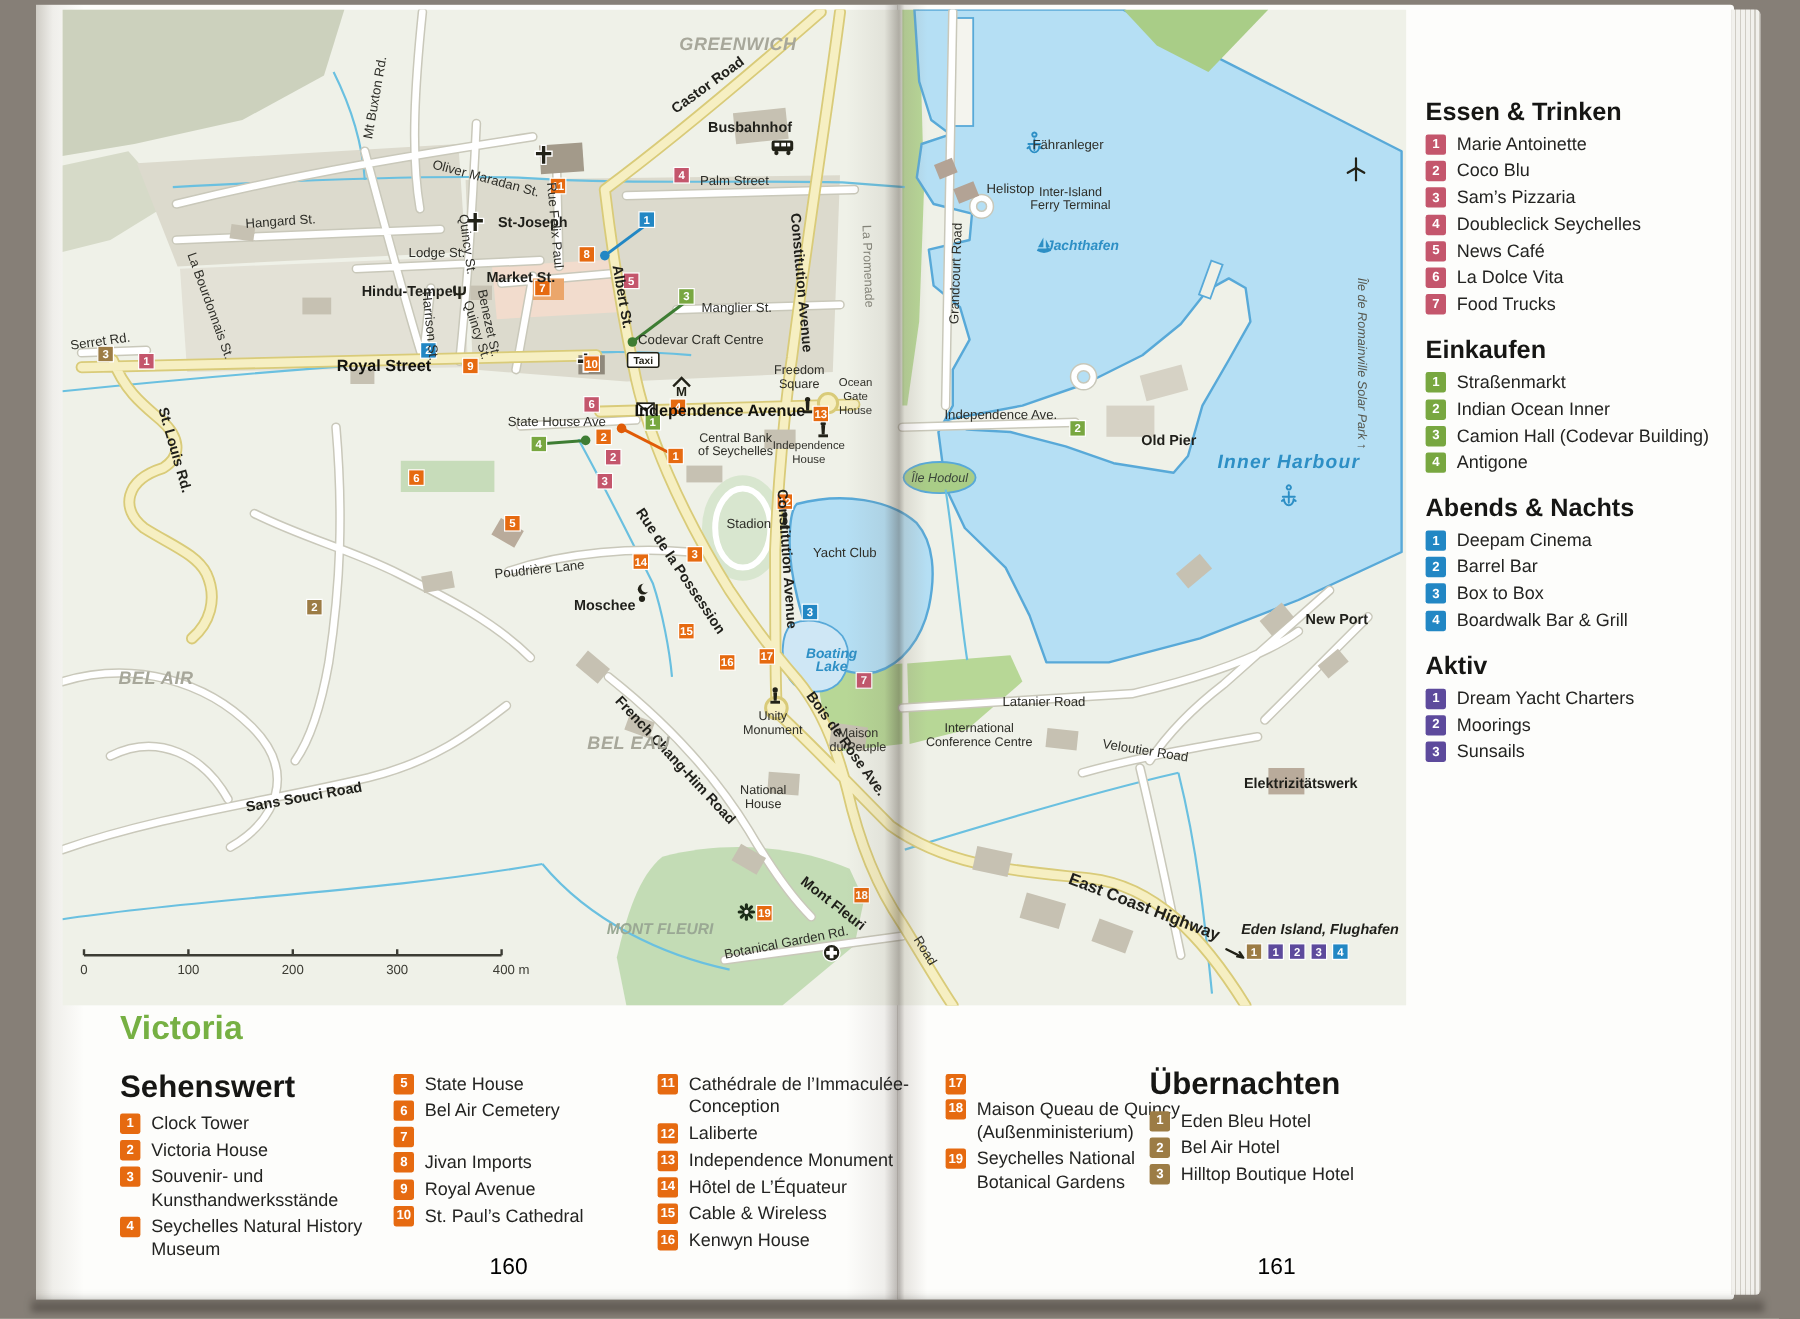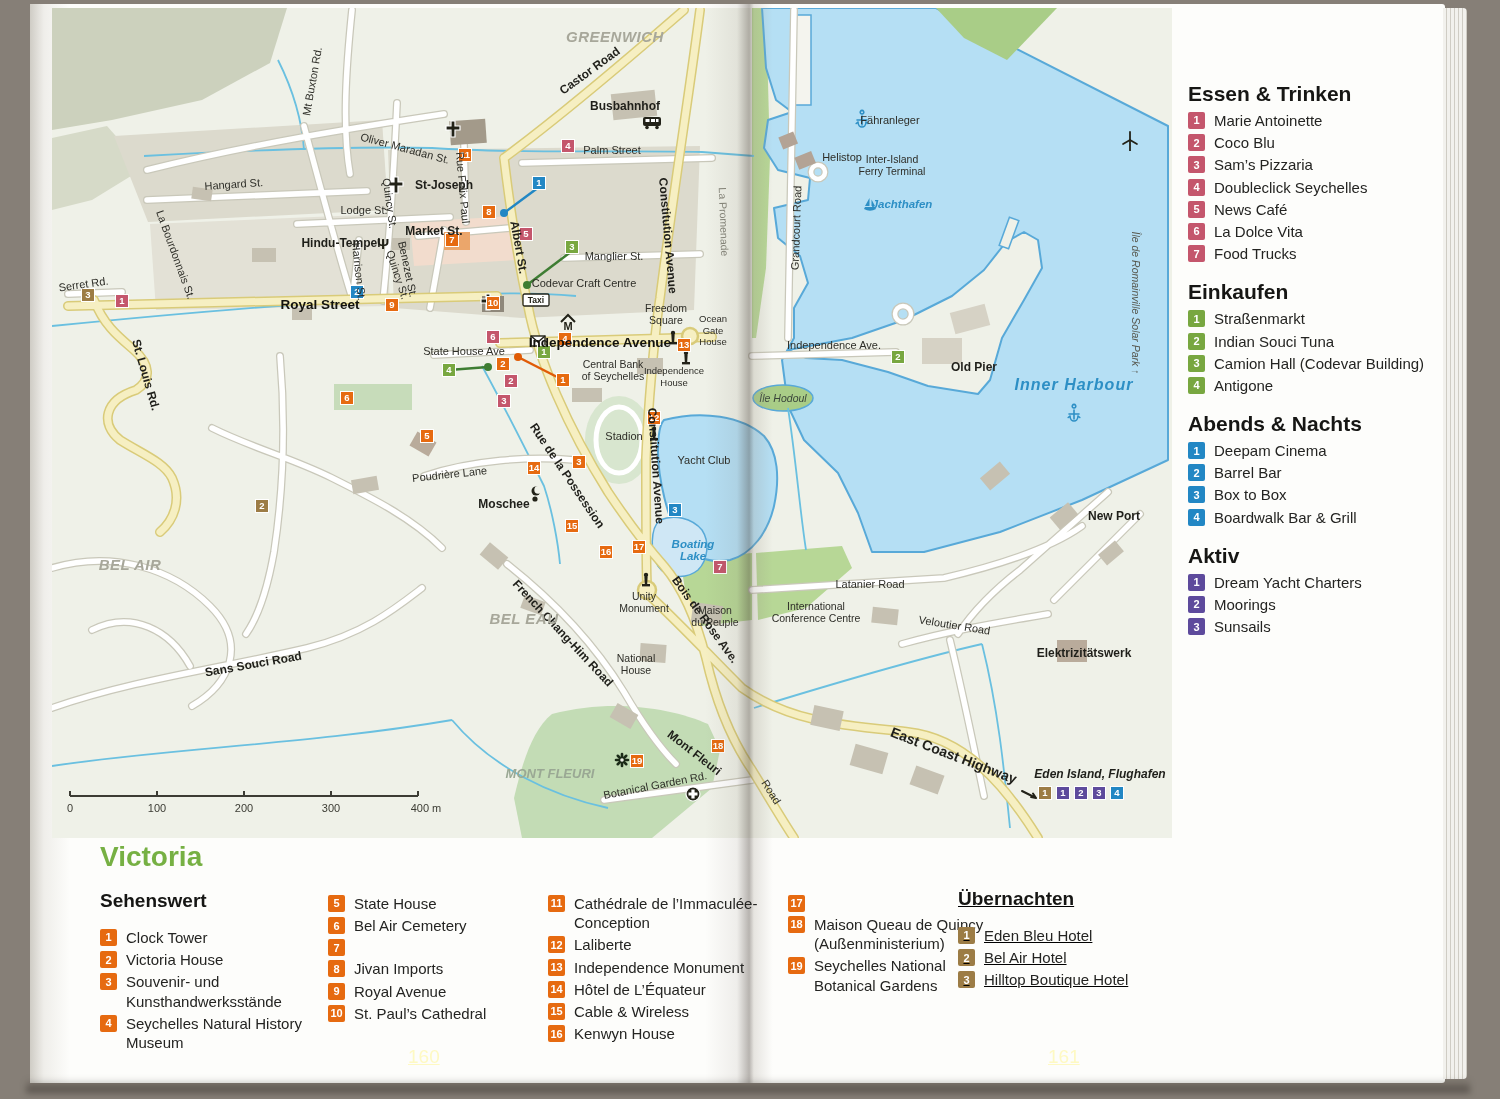--- a/index.html
+++ b/index.html
@@ -45,22 +45,22 @@
   .leg-head{font-size:21px;font-weight:bold;color:#161614;margin:0 0 5px 0;}
   .leg-list{list-style:none;margin:0;padding:0;}
   .leg-item{display:flex;gap:9px;margin:0 0 3px 0;font-size:15px;color:#242422;
      line-height:1.28;align-items:flex-start;}
   .badge{flex:0 0 17px;width:17px;height:17px;border-radius:2px;color:#fff;
      font-weight:bold;font-size:11px;display:flex;align-items:center;
      justify-content:center;margin-top:1px;}
   .bottom-title{position:absolute;left:100px;top:841px;font-size:28px;
      font-weight:bold;color:#76b043;}
   .bcol{position:absolute;}
-  .bcol .leg-head{font-size:19px;margin-bottom:16px;}
-  .page-num{position:absolute;top:1046px;font-size:19px;color:#fef9c3;text-decoration:underline;}
+  .bcol .leg-head{font-size:26px;margin-bottom:6px;}
+  .page-num{position:absolute;top:1046px;font-size:19px;color:#000000;}
   .pn-left{left:408px;} .pn-right{left:1048px;}
 </style>
 </head>
 <body>
 
 <div class="book">
   <div class="page page-left"></div>
   <div class="page page-right"></div>
   <div class="page-stack"></div>
 
@@ -543,21 +543,21 @@
       </div>
       <div class="leg-section">
         <div class="leg-head">Einkaufen</div>
         <ul class="leg-list">
           <li class="leg-item">
             <span class="badge" style="background: rgb(120, 167, 64);">1</span>
             <span>Straßenmarkt</span>
           </li>
           <li class="leg-item">
             <span class="badge" style="background: rgb(120, 167, 64);">2</span>
-            <span>Indian Souci Tuna</span>
+            <span>Indian Ocean Inner</span>
           </li>
           <li class="leg-item">
             <span class="badge" style="background: rgb(120, 167, 64);">3</span>
             <span>Camion Hall (Codevar Building)</span>
           </li>
           <li class="leg-item">
             <span class="badge" style="background: rgb(120, 167, 64);">4</span>
             <span>Antigone</span>
           </li>
         </ul>
@@ -695,21 +695,21 @@
             <span class="badge" style="background: rgb(230, 106, 16);">18</span>
             <span>Maison Queau de Quincy (Außenministerium)</span>
           </li>
           <li class="leg-item">
             <span class="badge" style="background: rgb(230, 106, 16);">19</span>
             <span>Seychelles National Botanical Gardens</span>
           </li>
         </ul>
       </div>
     </div>
-  <div class="bcol" style="left:958px;top:888px;width:240px;text-decoration:underline;" id="bcol5">
+  <div class="bcol" style="left:958px;top:888px;width:240px;" id="bcol5">
       <div class="leg-section">
         <div class="leg-head">Übernachten</div>
         <ul class="leg-list">
           <li class="leg-item">
             <span class="badge" style="background: rgb(156, 124, 69);">1</span>
             <span>Eden Bleu Hotel</span>
           </li>
           <li class="leg-item">
             <span class="badge" style="background: rgb(156, 124, 69);">2</span>
             <span>Bel Air Hotel</span>

